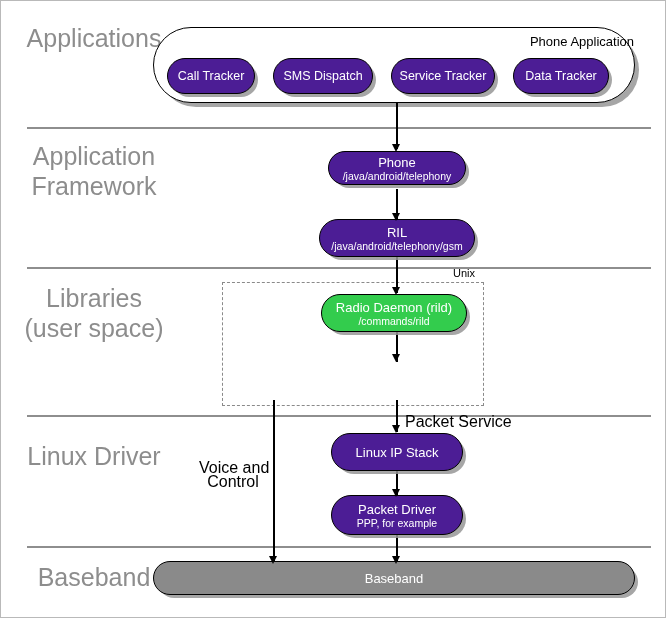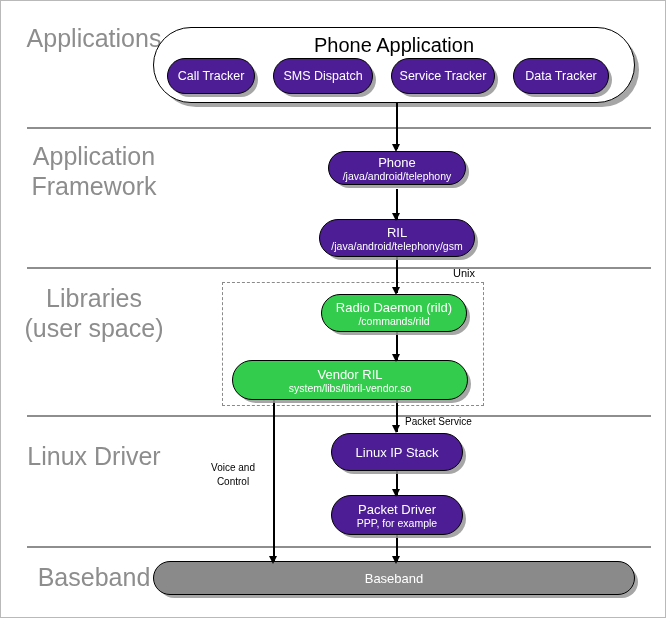--- a/index.html
+++ b/index.html
@@ -71,22 +71,22 @@
     border: 1.4px solid #000000;
     border-radius: 999px;
     background: #ffffff;
     box-shadow: 5px 5px 0 -1px rgba(150,150,150,0.85);
     z-index: 2;
   }
   .app-capsule-title {
     position: absolute;
     width: 100%;
     top: 6px;
-    text-align: center;
-    font-size: 20px;
+    text-align: right;
+    font-size: 13px;
     color: #000000;
     white-space: nowrap;
   }
 
   
   .unix-box {
     position: absolute;
     box-sizing: border-box;
     border: 1.5px dashed #8a8a8a;
     background: transparent;
@@ -112,21 +112,21 @@
     height: 0;
     border-left: 4.5px solid transparent;
     border-right: 4.5px solid transparent;
     border-top: 8px solid #000000;
     z-index: 4;
   }
 
   
   .edge-label {
     position: absolute;
-    font-size: 10px;
+    font-size: 16px;
     line-height: 14px;
     color: #000000;
     white-space: pre;
     z-index: 4;
   }
   .edge-label.centered { text-align: center; }
 </style>
 </head>
 <body>
 
@@ -173,24 +173,20 @@
   </div>
 
   <div class="unix-box" style="left:221px; top:281px; width:262px; height:124px;"></div>
   <div class="unix-tag" style="left:452px; top:266px;">Unix</div>
 
   <div class="node green" style="left:320px; top:293px; width:146px; height:38px;">
     <div class="t1">Radio Daemon (rild)</div>
     <div class="t2">/commands/rild</div>
   </div>
 
-  <div class="node green" style="left:231px; top:359px; width:236px; height:40px;">
-    <div class="t1">Vendor RIL</div>
-    <div class="t2">system/libs/libril-vendor.so</div>
-  </div>
 
   <div class="node red" style="left:330px; top:432px; width:132px; height:38px;">
     <div class="t1">Linux IP Stack</div>
   </div>
 
   <div class="node red" style="left:330px; top:494px; width:132px; height:40px;">
     <div class="t1">Packet Driver</div>
     <div class="t2">PPP, for example</div>
   </div>
 

